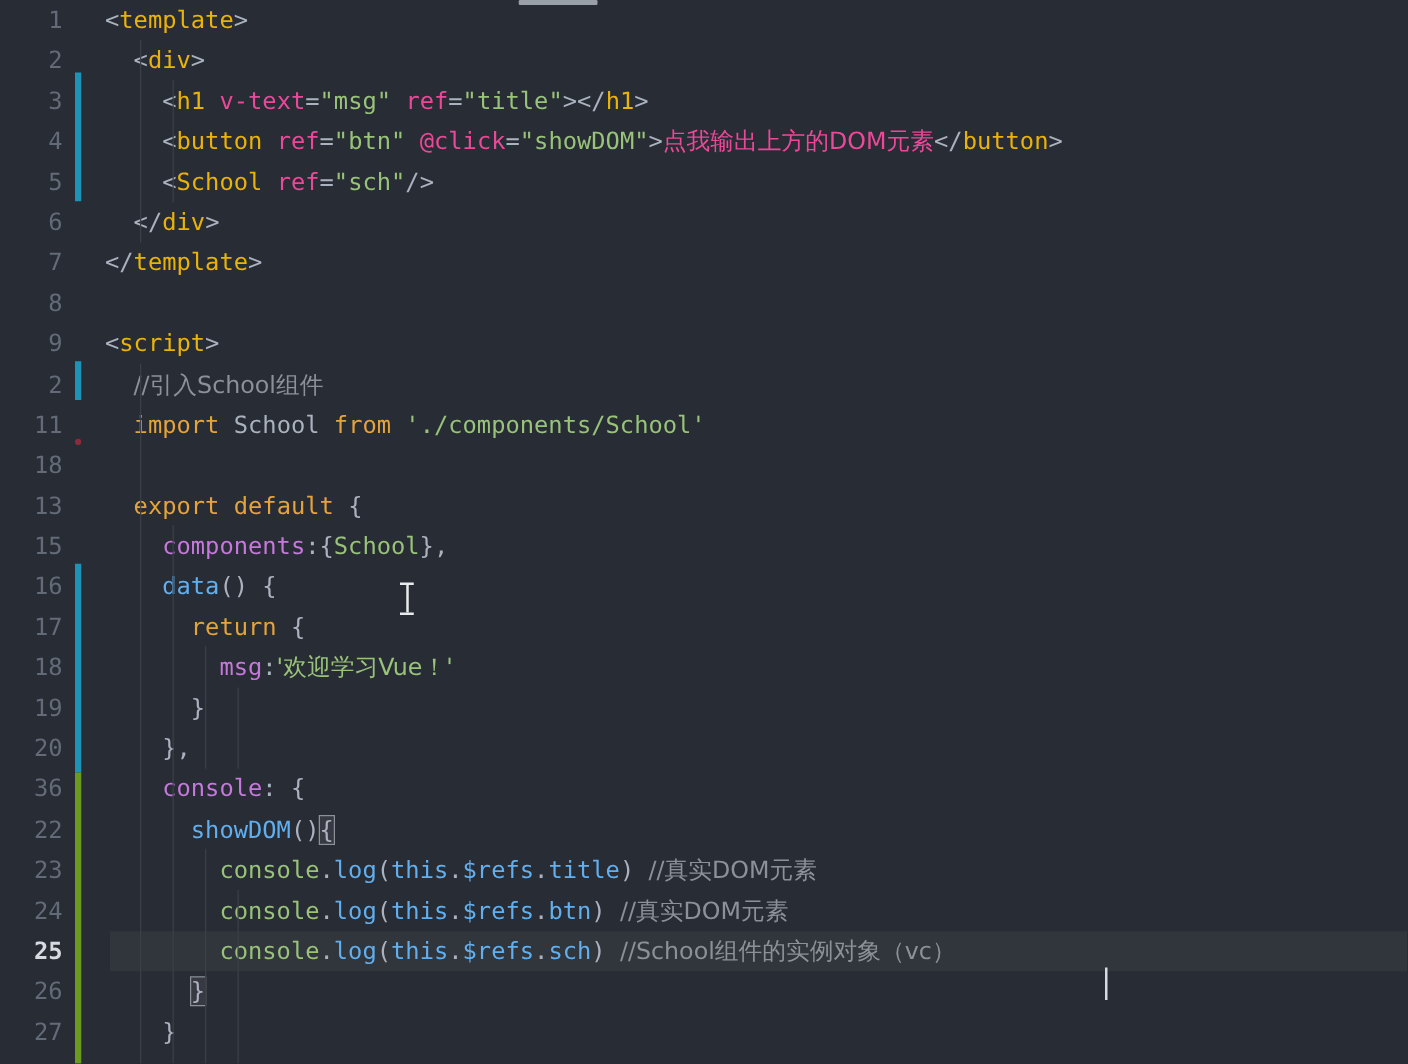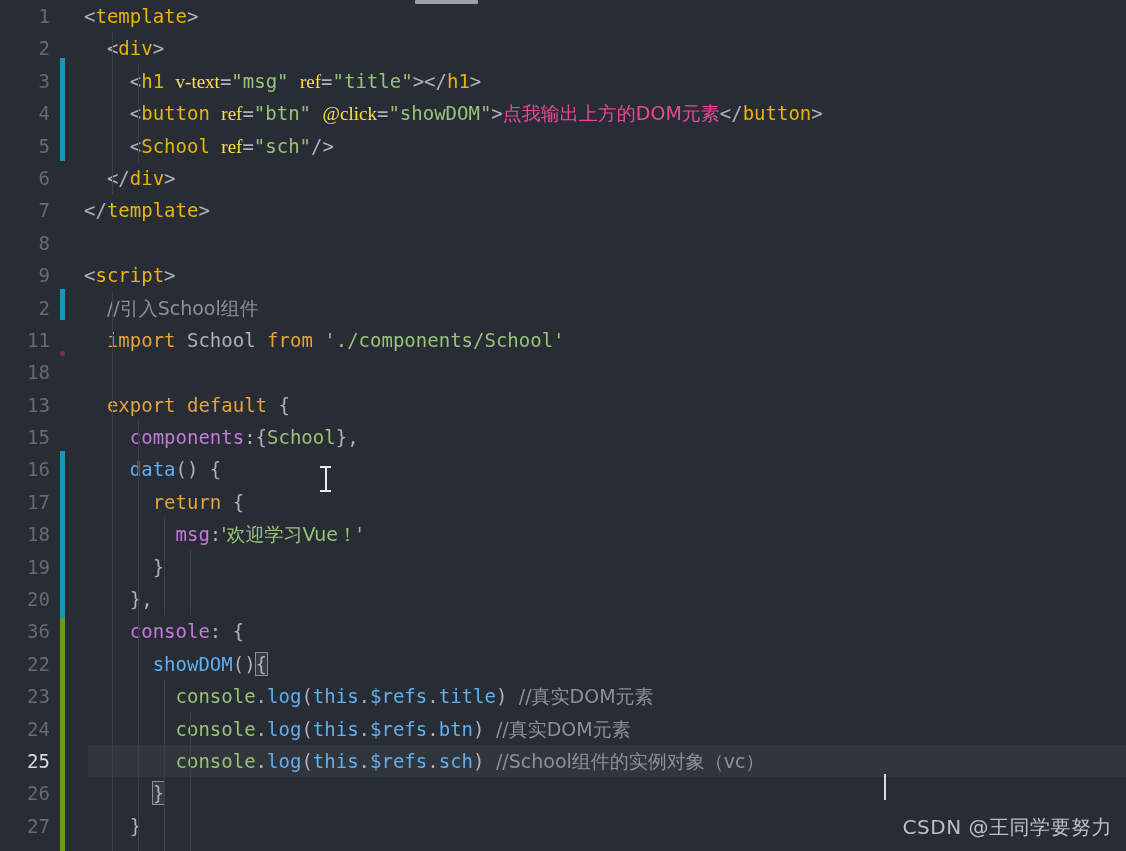--- a/index.html
+++ b/index.html
@@ -61,21 +61,21 @@
     left: 0;
     top: 0;
     width: 50px;
     text-align: right;
     color: #636b78;
     font-size: 19px;
     letter-spacing: 0px;
   }
   .line.active .gutter-num {
     color: #d7dae0;
-    font-weight: normal;
+    font-weight: bold;
   }
 
   .code-text {
     position: absolute;
     left: 84px;
     top: 0;
     color: #abb2bf;
   }
 
   
@@ -102,21 +102,21 @@
     position: absolute;
     width: 1px;
     background: #3b4048;
     z-index: 1;
   }
 
   
   .t-punct   { color: #abb2bf; }
   .t-tag     { color: #eab308; }
   .t-bracket { color: #abb2bf; }
-  .t-attr    { color: #fde047; font-family: Liberation Serif, serif; }
+  .t-attr    { color: #ec4899; }
   .t-string  { color: #98c379; }
   .t-text    { color: #ec4899; }
   .t-comment { color: #8b9199; font-style: normal; }
   .t-keyword { color: #e5a33c; }
   .t-ident   { color: #abb2bf; }
   .t-prop    { color: #c678dd; }
   .t-func    { color: #61afef; }
   .t-method  { color: #98c379; }
 
   
@@ -332,14 +332,13 @@
   </div>
 
   <div class="caret" style="left:884px; top:774px;"></div>
 
   <div class="mouse-ibeam" style="left:320px; top:466px;">
     <div class="cap-t"></div>
     <div class="stem"></div>
     <div class="cap-b"></div>
   </div>
 
-  <div class="watermark">CSDN @王同学要努力</div>
 </div>
 
 </body></html>

